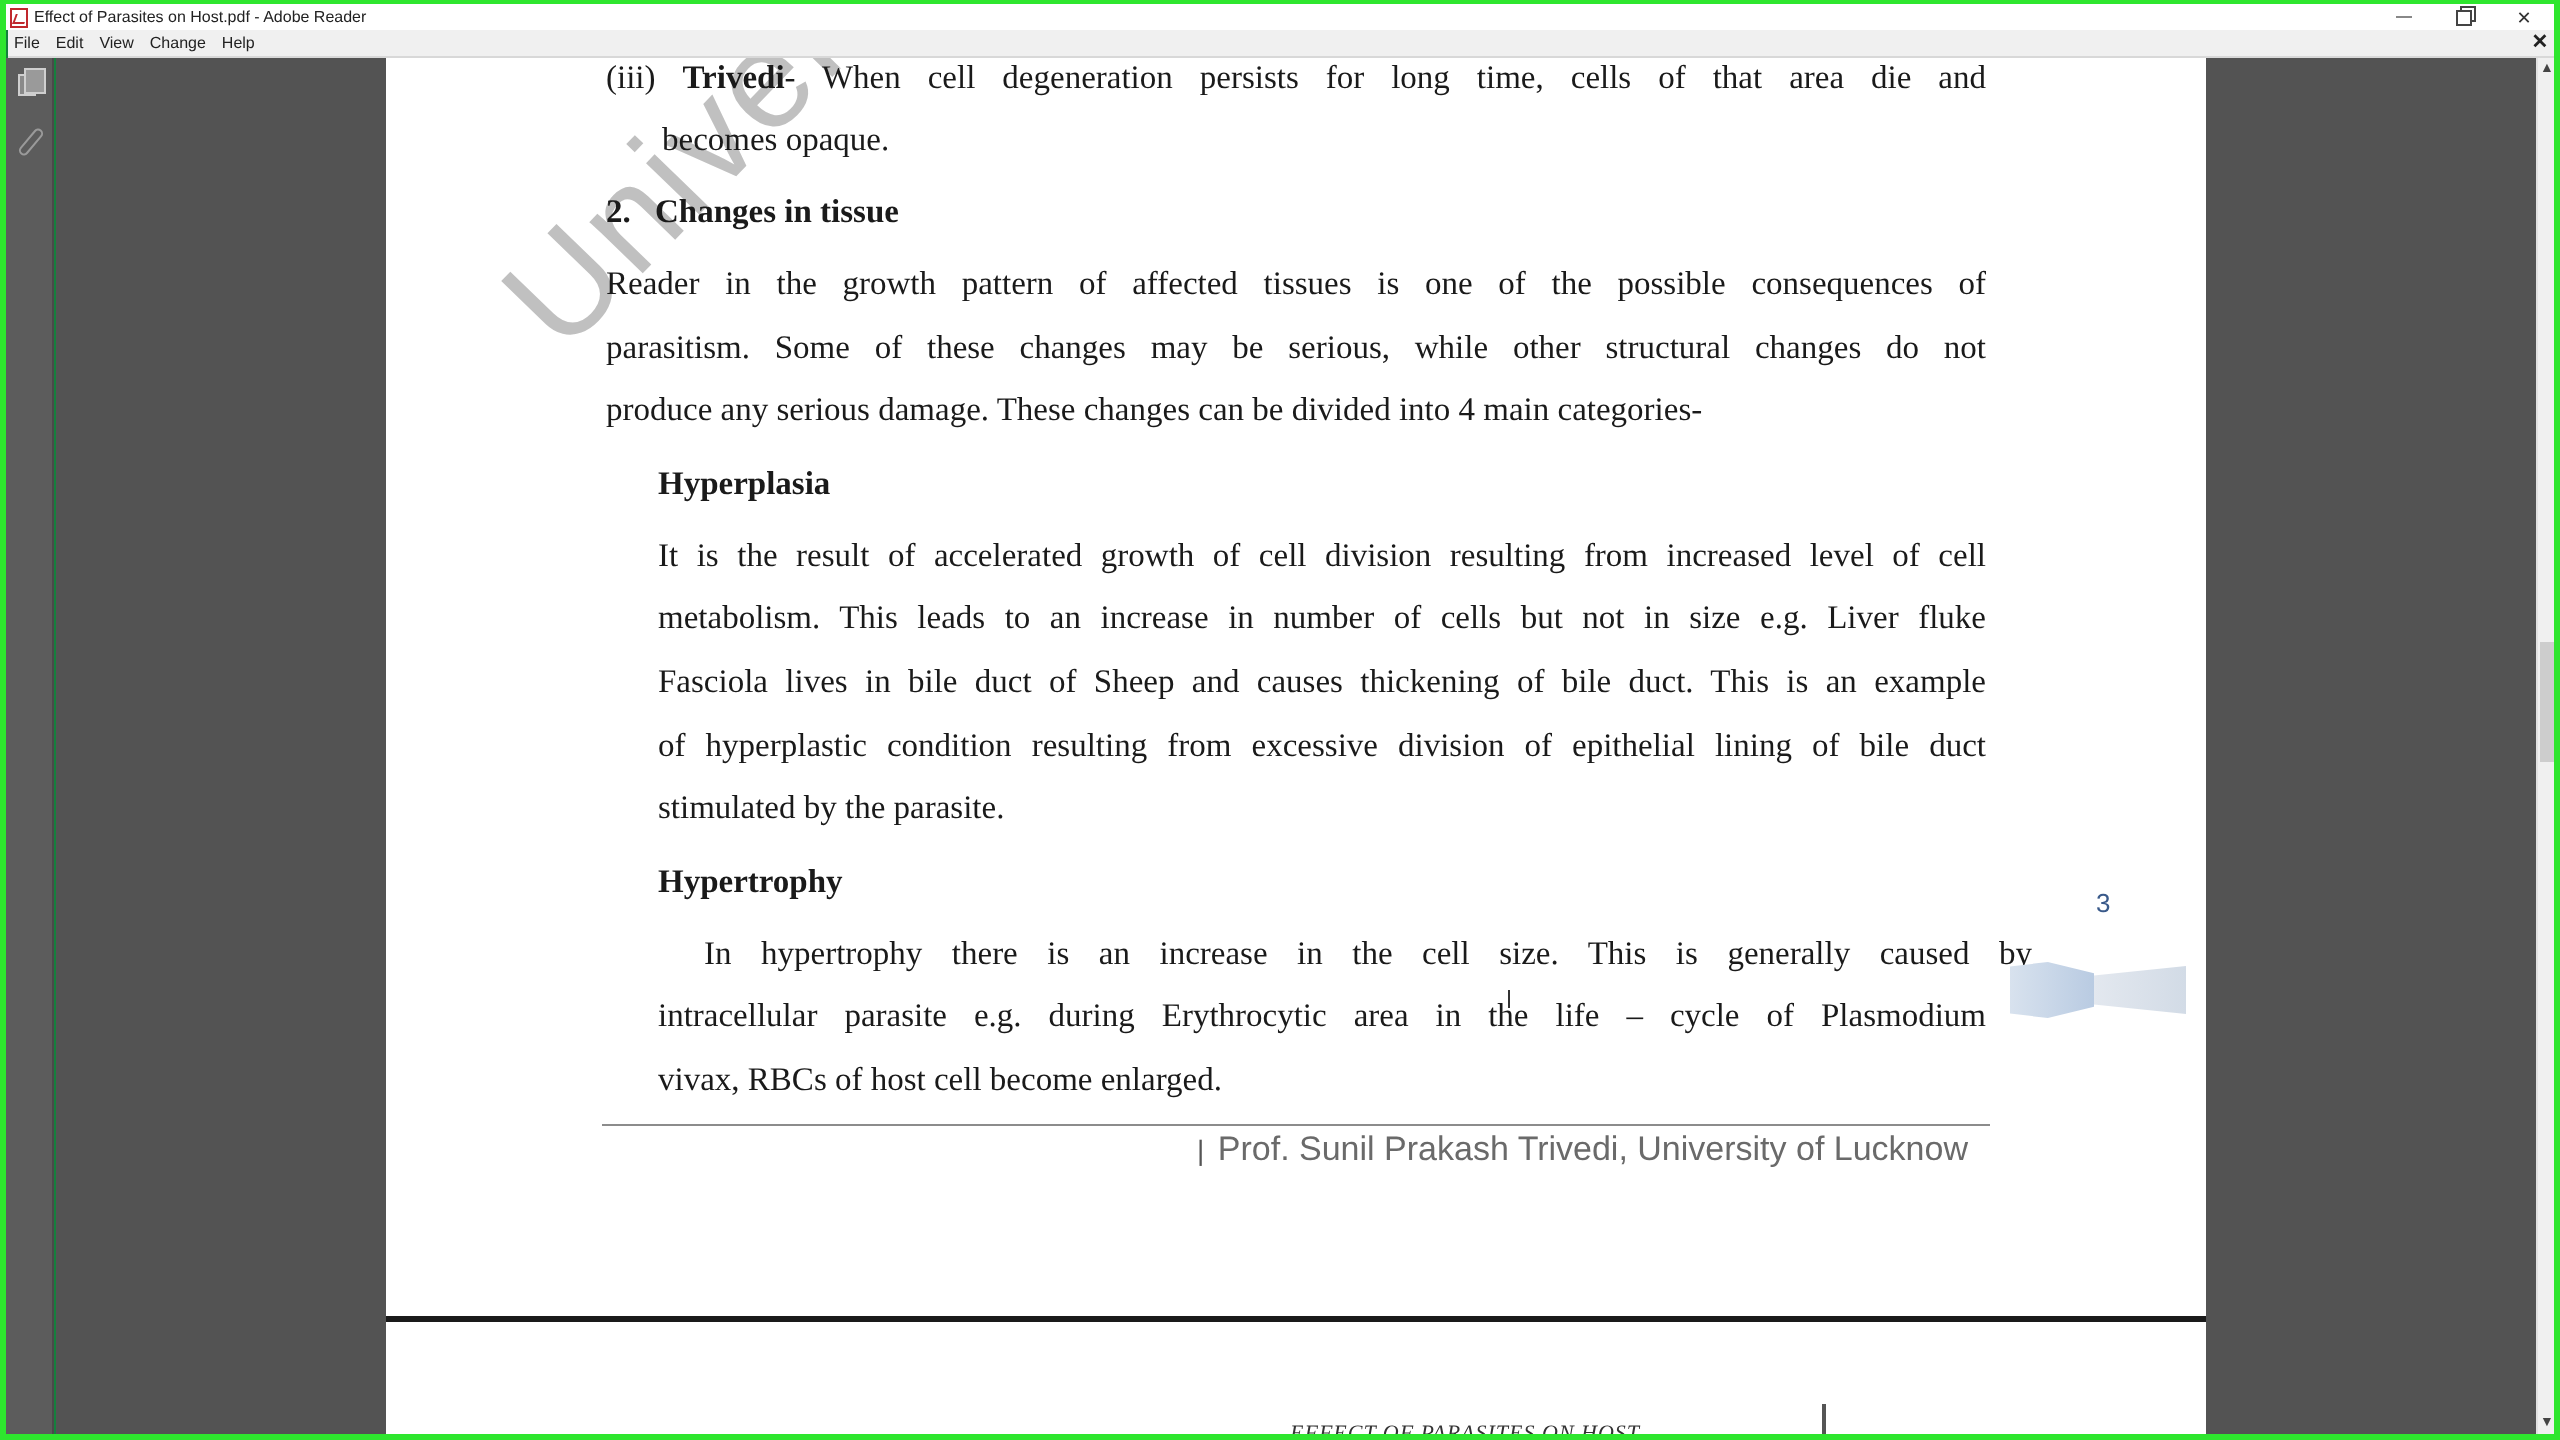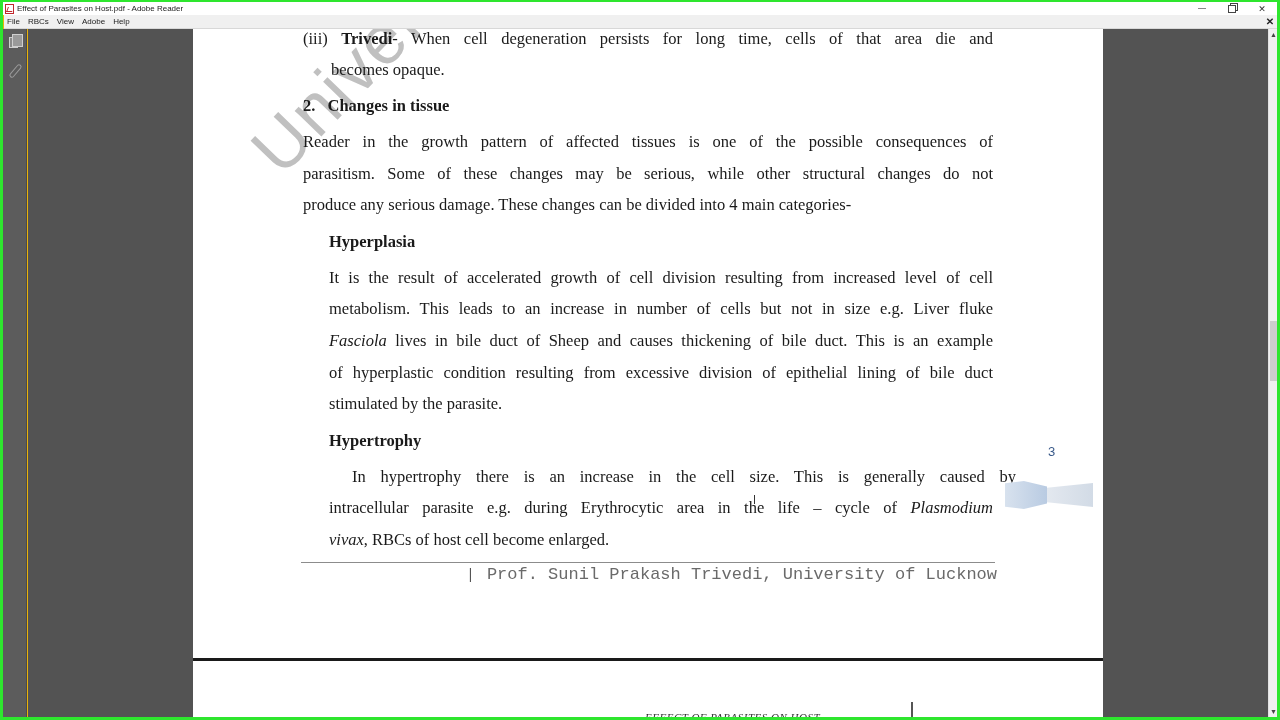--- a/index.html
+++ b/index.html
@@ -1,19 +1,19 @@
 <!DOCTYPE html>
 <html><head>
 <meta charset="utf-8">
 <style>
   * { box-sizing: border-box; margin: 0; padding: 0; }
   html, body { width: 1280px; height: 720px; overflow: hidden; background: #2ee62e; }
   body { position: relative; font-family: "Liberation Sans", sans-serif; }
 
-  .frame { position: absolute; left: 3px; top: 2px; width: 1274px; height: 715px; background: #eab308; overflow: hidden; }
+  .frame { position: absolute; left: 3px; top: 2px; width: 1274px; height: 715px; background: #15803d; overflow: hidden; }
 
   
   .titlebar { position: absolute; left: 0; top: 0; width: 1274px; height: 13px; background: #ffffff; display: flex; align-items: center; }
   .titlebar .app-icon { width: 9px; height: 10px; margin-left: 2px; margin-right: 3px; background: #fff; border: 1px solid #c0282d; position: relative; }
   .titlebar .app-icon::after { content: ""; position: absolute; left: 1px; top: 2px; width: 5px; height: 4px; border-left: 1px solid #c0282d; border-bottom: 1px solid #c0282d; transform: skewX(-20deg); }
   .titlebar .title { font-size: 8px; color: #222; letter-spacing: 0; }
   .win-controls { position: absolute; right: 0; top: 0; height: 13px; display: flex; }
   .win-btn { width: 30px; height: 13px; font-size: 9px; color: #333; display: flex; align-items: center; justify-content: center; }
   .win-btn.minimize::before { content: ""; width: 8px; height: 1px; background: #888; }
   .win-btn.restore::before { content: ""; width: 6px; height: 6px; border: 1px solid #444; box-shadow: 2px -2px 0 -1px #fff, 2px -2px 0 0 #444; }
@@ -38,26 +38,26 @@
 
   .page { position: absolute; background: #ffffff; }
   .page1 { left: 165px; top: -60px; width: 910px; height: 689px; }
   .page-gap-line { position: absolute; left: 165px; top: 629px; width: 910px; height: 3px; background: #1a1a1a; }
   .page2 { left: 165px; top: 632px; width: 910px; height: 120px; }
 
   .doc { position: absolute; left: 110px; top: 60px; width: 690px; font-family: "Liberation Serif", serif; color: #1a1a1a; font-size: 16.5px; }
   .line { position: absolute; white-space: nowrap; }
   .justify { text-align: justify; text-align-last: justify; }
   .b { font-weight: bold; }
-  .i { font-style: italic; }
+  .i { }
 
   .watermark { position: absolute; left: 100px; top: 140px; font-family: "Liberation Sans", sans-serif; font-size: 70px; color: rgba(150,150,150,0.6); transform: rotate(-46deg); transform-origin: left bottom; white-space: nowrap; letter-spacing: 2px; pointer-events: none; }
 
   .footer-rule { position: absolute; left: 108px; top: 593px; width: 694px; height: 1px; background: #8c8c8c; }
-  .footer-text { position: absolute; right: 106px; top: 596px; font-family: Liberation Mono, monospace; font-size: 17px; color: #6a6a6a; white-space: nowrap; }
+  .footer-text { position: absolute; right: 119px; top: 596px; font-family: Liberation Sans, sans-serif; font-size: 17px; color: #6a6a6a; white-space: nowrap; }
   .footer-text .bar { color: #555; font-size: 14px; margin-right: 2px; }
 
   .page-num { position: absolute; left: 855px; top: 475px; font-family: "Liberation Sans", sans-serif; font-size: 13px; color: #3a5a8a; }
   .page-ribbon { position: absolute; left: 812px; top: 508px; width: 88px; height: 34px; }
   .ribbon-left { position: absolute; left: 0; top: 4px; width: 42px; height: 28px; background: linear-gradient(90deg, #d8e2ee, #b9cbe2); clip-path: polygon(0 8%, 45% 0, 100% 20%, 100% 80%, 45% 100%, 0 92%); }
   .ribbon-right { position: absolute; left: 42px; top: 6px; width: 46px; height: 24px; background: linear-gradient(90deg, #e3e8ef, #d2dbe6); clip-path: polygon(0 20%, 100% 0, 100% 100%, 0 80%); }
 
   .page2-header { position: absolute; left: 452px; top: 50px; font-family: "Liberation Serif", serif; font-style: italic; font-size: 11px; color: #333; letter-spacing: 0.5px; white-space: nowrap; }
   .page2-header-bar { position: absolute; left: 718px; top: 41px; width: 2px; height: 16px; background: #555; }
 
@@ -81,23 +81,23 @@
     <span class="title">Effect of Parasites on Host.pdf - Adobe Reader</span>
     <div class="win-controls">
       <span class="win-btn minimize"></span>
       <span class="win-btn restore"></span>
       <span class="win-btn">✕</span>
     </div>
   </div>
 
   <div class="menubar">
     <span class="menu-item">File</span>
-    <span class="menu-item">RBCs</span>
+    <span class="menu-item">Edit</span>
     <span class="menu-item">View</span>
-    <span class="menu-item">Adobe</span>
+    <span class="menu-item">Change</span>
     <span class="menu-item">Help</span>
     <span class="doc-close">✕</span>
   </div>
 
   <div class="leftnav">
     <div class="nav-btn pages">
       <span class="pages-glyph"></span>
     </div>
     <div class="nav-btn attach">
       <span class="clip-glyph"></span>

